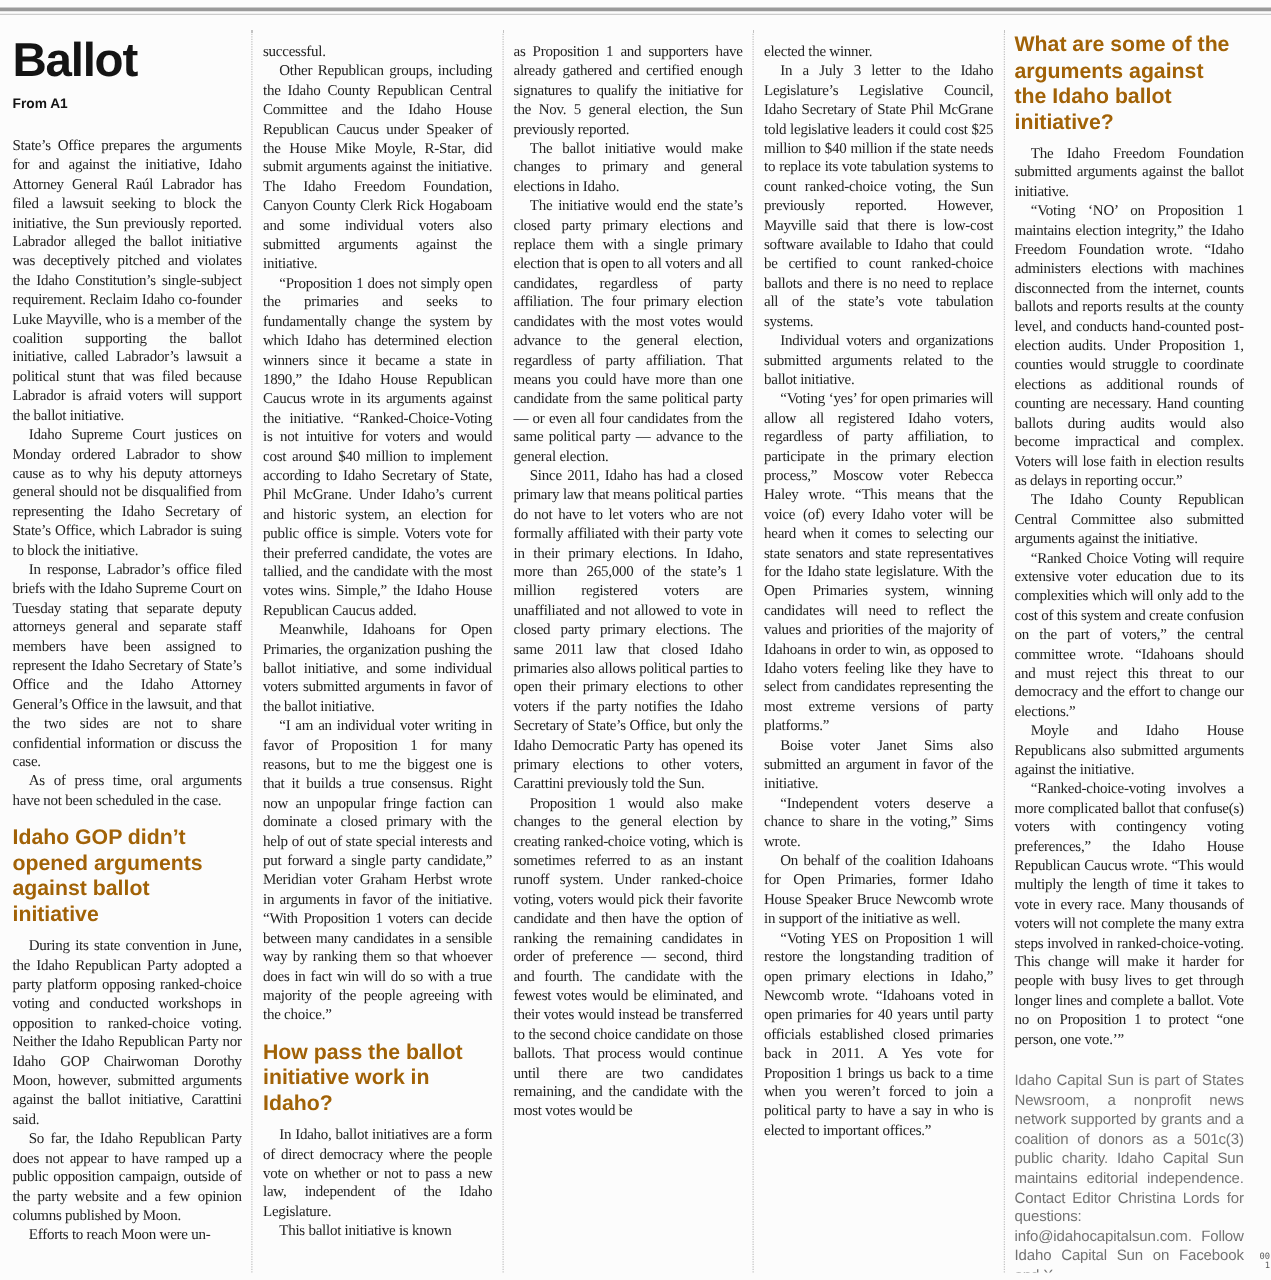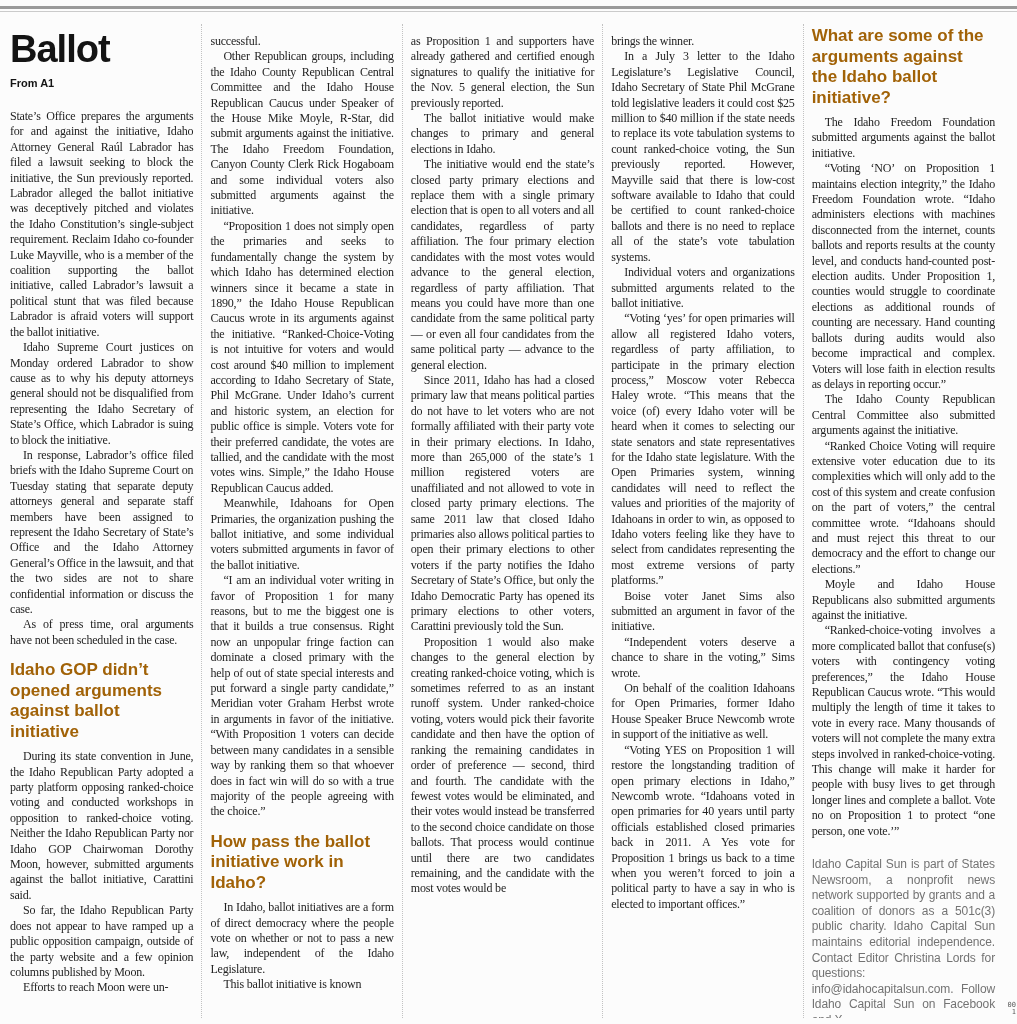--- a/index.html
+++ b/index.html
@@ -125,21 +125,21 @@
 
     <div class="col">
       <p class="p flush mt10">as Proposition 1 and supporters have already gathered and certified enough signatures to qualify the initiative for the Nov. 5 general election, the Sun previously reported.</p>
       <p class="p">The ballot initiative would make changes to primary and general elections in Idaho.</p>
       <p class="p">The initiative would end the state’s closed party primary elections and replace them with a single primary election that is open to all voters and all candidates, regardless of party affiliation. The four primary election candidates with the most votes would advance to the general election, regardless of party affiliation. That means you could have more than one candidate from the same political party — or even all four candidates from the same political party — advance to the general election.</p>
       <p class="p">Since 2011, Idaho has had a closed primary law that means political parties do not have to let voters who are not formally affiliated with their party vote in their primary elections. In Idaho, more than 265,000 of the state’s 1 million registered voters are unaffiliated and not allowed to vote in closed party primary elections. The same 2011 law that closed Idaho primaries also allows political parties to open their primary elections to other voters if the party notifies the Idaho Secretary of State’s Office, but only the Idaho Democratic Party has opened its primary elections to other voters, Carattini previously told the Sun.</p>
       <p class="p">Proposition 1 would also make changes to the general election by creating ranked-choice voting, which is sometimes referred to as an instant runoff system. Under ranked-choice voting, voters would pick their favorite candidate and then have the option of ranking the remaining candidates in order of preference — second, third and fourth. The candidate with the fewest votes would be eliminated, and their votes would instead be transferred to the second choice candidate on those ballots. That process would continue until there are two candidates remaining, and the candidate with the most votes would be</p>
     </div>
 
     <div class="col">
-      <p class="p flush mt10">brings the winner.</p>
+      <p class="p flush mt10">elected the winner.</p>
       <p class="p">In a July 3 letter to the Idaho Legislature’s Legislative Council, Idaho Secretary of State Phil McGrane told legislative leaders it could cost $25 million to $40 million if the state needs to replace its vote tabulation systems to count ranked-choice voting, the Sun previously reported. However, Mayville said that there is low-cost software available to Idaho that could be certified to count ranked-choice ballots and there is no need to replace all of the state’s vote tabulation systems.</p>
       <p class="p">Individual voters and organizations submitted arguments related to the ballot initiative.</p>
       <p class="p">“Voting ‘yes’ for open primaries will allow all registered Idaho voters, regardless of party affiliation, to participate in the primary election process,” Moscow voter Rebecca Haley wrote. “This means that the voice (of) every Idaho voter will be heard when it comes to selecting our state senators and state representatives for the Idaho state legislature. With the Open Primaries system, winning candidates will need to reflect the values and priorities of the majority of Idahoans in order to win, as opposed to Idaho voters feeling like they have to select from candidates representing the most extreme versions of party platforms.”</p>
       <p class="p">Boise voter Janet Sims also submitted an argument in favor of the initiative.</p>
       <p class="p">“Independent voters deserve a chance to share in the voting,” Sims wrote.</p>
       <p class="p">On behalf of the coalition Idahoans for Open Primaries, former Idaho House Speaker Bruce Newcomb wrote in support of the initiative as well.</p>
       <p class="p">“Voting YES on Proposition 1 will restore the longstanding tradition of open primary elections in Idaho,” Newcomb wrote. “Idahoans voted in open primaries for 40 years until party officials established closed primaries back in 2011. A Yes vote for Proposition 1 brings us back to a time when you weren’t forced to join a political party to have a say in who is elected to important offices.”</p>
     </div>
 
     <div class="col">

